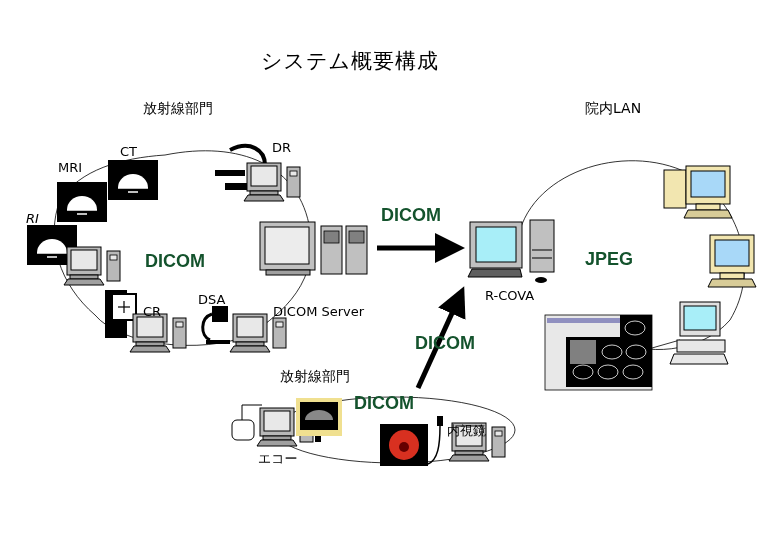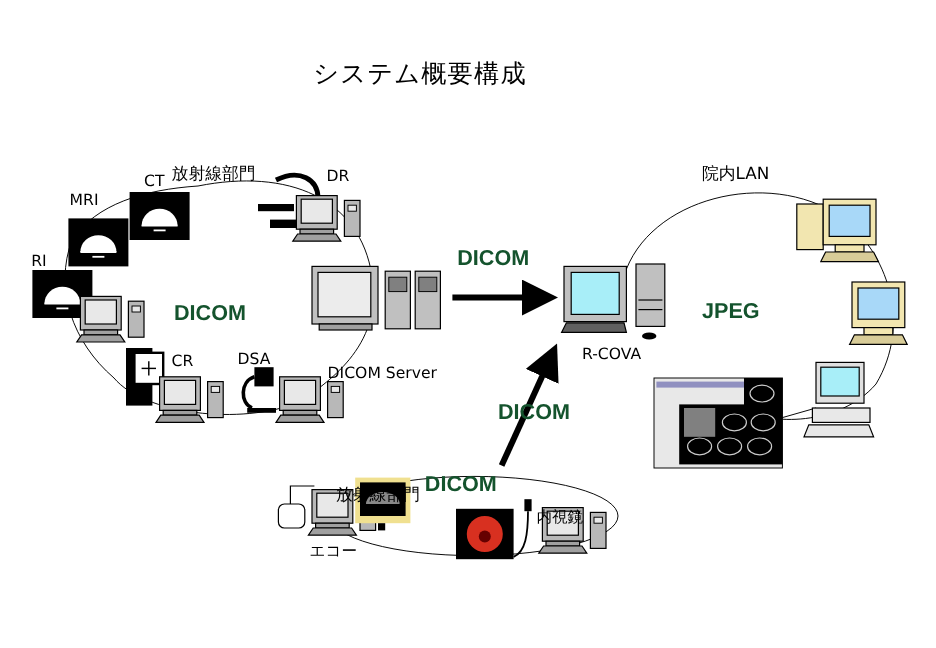--- a/index.html
+++ b/index.html
@@ -1,20 +1,20 @@
 <!DOCTYPE html>
 <html><head>
 <meta charset="utf-8">
 <style>
   html, body { margin:0; padding:0; background:#ffffff; }
   body { width:780px; height:540px; position:relative; overflow:hidden;
          font-family:"DejaVu Sans", "Liberation Sans", sans-serif; color:#000; }
   .abs { position:absolute; }
   .title { left:0; width:700px; top:47px; text-align:center; font-size:21px; letter-spacing:1px; }
-  .section { font-size:14px;margin-top:36px; }
+  .section { font-size:14px; }
   .lbl { font-size:13px; }
   .proto { color:#14532d; font-family:"Liberation Sans", sans-serif; font-weight:bold; font-size:18px; }
   svg#diagram { position:absolute; left:0; top:0; }
 </style>
 </head>
 <body>
 
 <svg id="diagram" width="780" height="540" viewBox="0 0 780 540">
   <defs>
     <marker id="arrowhead" markerWidth="6" markerHeight="6" refX="3" refY="3" orient="auto" markerUnits="strokeWidth">
@@ -154,23 +154,23 @@
 </svg>
 
 <div class="abs title">システム概要構成</div>
 
 <div class="abs section" style="left:143px; top:100px;">放射線部門</div>
 <div class="abs section" style="left:585px; top:100px;">院内LAN</div>
 <div class="abs section" style="left:280px; top:368px;">放射線部門</div>
 
 <div class="abs lbl" style="left:120px; top:144px;">CT</div>
 <div class="abs lbl" style="left:58px; top:160px;">MRI</div>
-<div class="abs lbl" style="left:26px; top:211px;">RI</div>
+<div class="abs lbl" style="left:26px; top:211px;font-style:italic;">RI</div>
 <div class="abs lbl" style="left:272px; top:140px;">DR</div>
-<div class="abs lbl" style="left:143px; top:294px;text-align:center;">CR</div>
+<div class="abs lbl" style="left:143px; top:304px;text-align:center;">CR</div>
 <div class="abs lbl" style="left:198px; top:292px;">DSA</div>
 <div class="abs lbl" style="left:273px; top:304px;">DICOM Server</div>
 <div class="abs lbl" style="left:485px; top:288px;">R-COVA</div>
 <div class="abs lbl" style="left:258px; top:450px;">エコー</div>
 <div class="abs lbl" style="left:447px; top:406px;margin-top:16px;">内視鏡</div>
 
 <div class="abs proto" style="left:145px; top:251px;">DICOM</div>
 <div class="abs proto" style="left:381px; top:205px;">DICOM</div>
 <div class="abs proto" style="left:415px; top:333px;">DICOM</div>
 <div class="abs proto" style="left:354px; top:393px;">DICOM</div>

